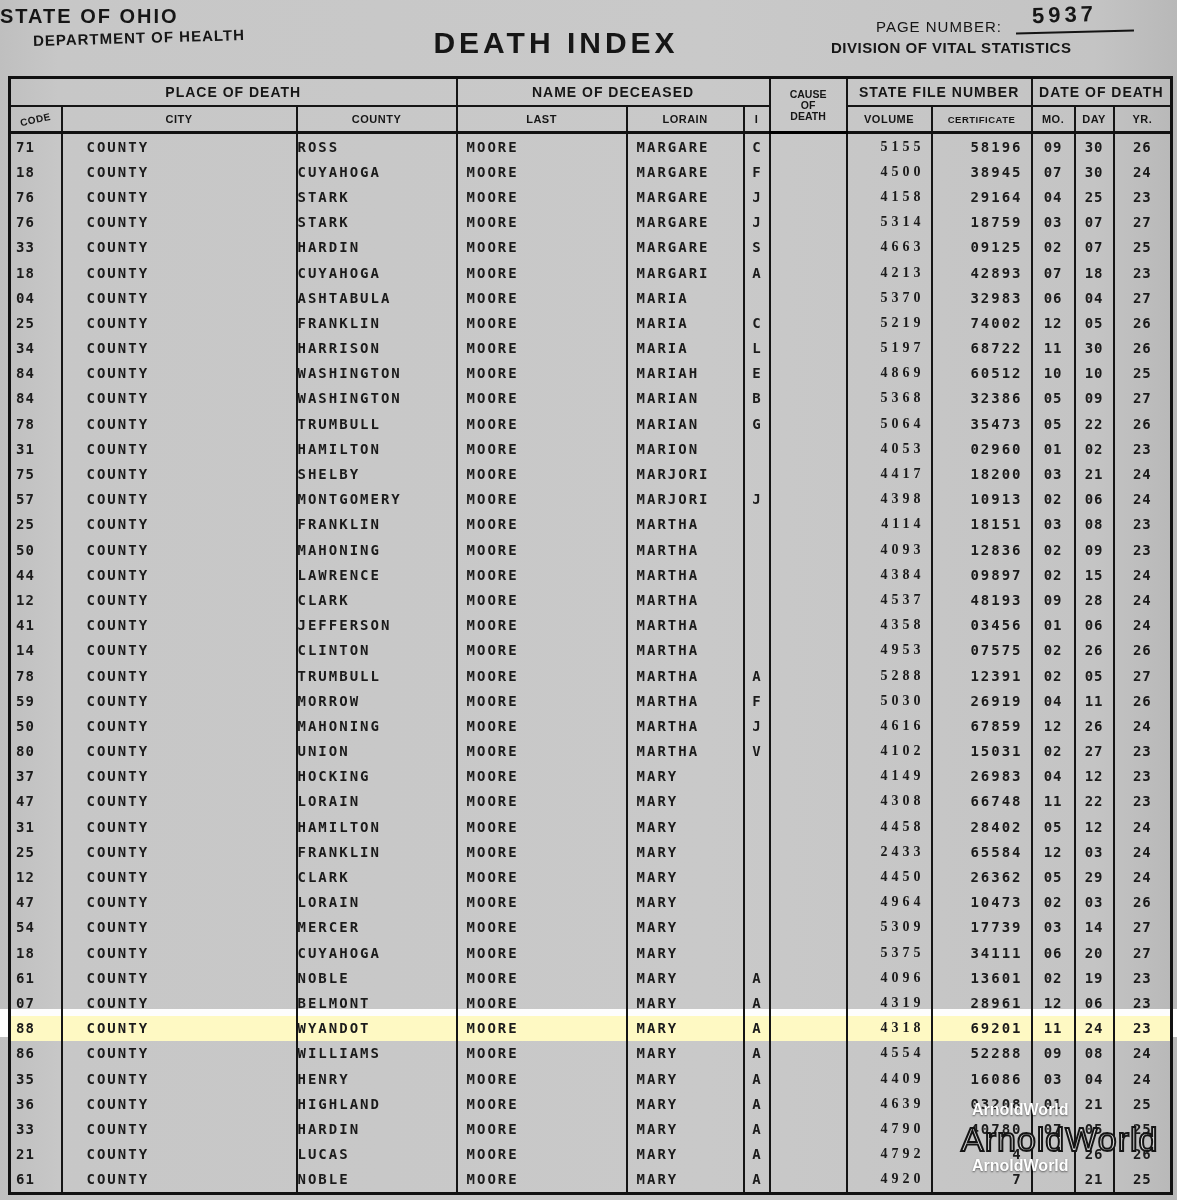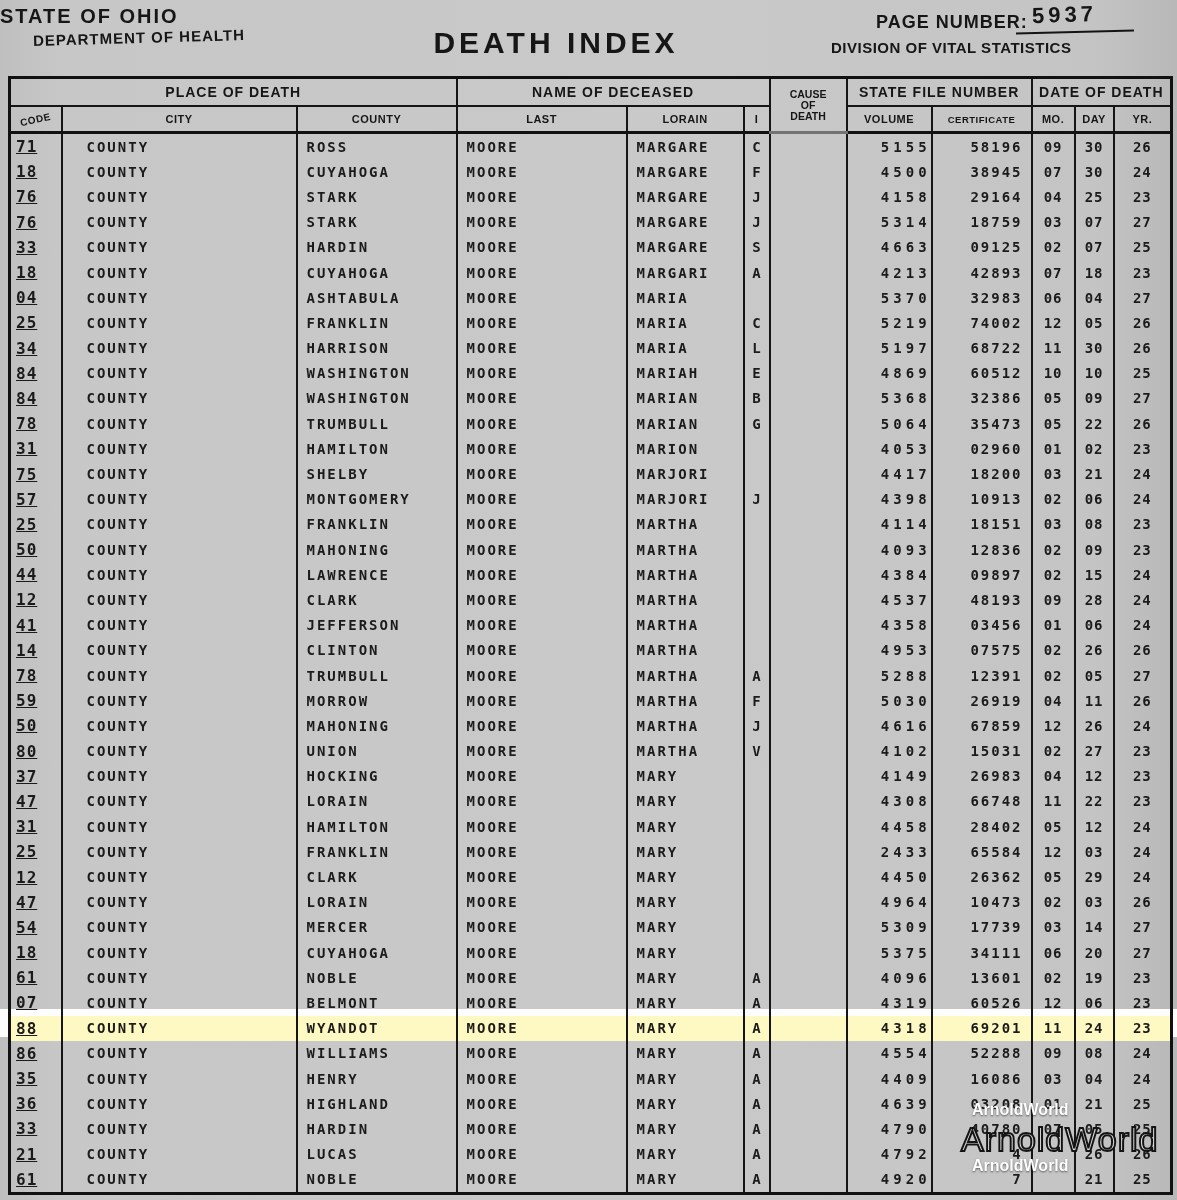--- a/index.html
+++ b/index.html
@@ -5,48 +5,48 @@
   html,body{margin:0;padding:0;}
   body{
     width:1177px;height:1200px;overflow:hidden;position:relative;
     background:linear-gradient(90deg,#bfbfbf 0,#c7c7c7 5%,#c9c9c9 60%,#c4c4c4 93%,#b8b8b8 100%);
     font-family:"Liberation Sans",sans-serif;color:#161616;
   }
   
   .hdr-dept{position:absolute;left:33px;top:29px;font-size:15px;font-weight:bold;letter-spacing:1px;transform:rotate(-1.6deg);}
   .hdr-state{position:absolute;left:0;top:5px;width:1050px;text-align:left;font-size:20px;font-weight:bold;letter-spacing:2px;}
   .hdr-title{position:absolute;left:0;top:26px;width:1040px;text-align:center;font-size:30px;font-weight:bold;letter-spacing:4px;margin-left:36px;}
-  .hdr-pnlabel{position:absolute;left:876px;top:12px;font-size:18px;font-weight:bold;letter-spacing:1px;}
+  .hdr-pnlabel{position:absolute;left:876px;top:18px;font-size:15px;font-weight:normal;letter-spacing:1px;}
   .hdr-pnum{position:absolute;left:1032px;top:2px;font-size:22px;font-weight:bold;letter-spacing:4px;transform:rotate(-2deg);}
   .hdr-pnline{position:absolute;left:1016px;top:31px;width:118px;height:2px;background:#141414;transform:rotate(-1.5deg);}
   .hdr-division{position:absolute;left:831px;top:39px;font-size:15px;font-weight:bold;letter-spacing:0.5px;}
   
   .hl-strip{position:absolute;left:0;top:1009px;width:1177px;height:28px;background:#fdfdfd;z-index:1;}
   
   .sheet{position:absolute;left:8px;top:76px;z-index:2;}
   table{border-collapse:collapse;table-layout:fixed;width:1162px;background:transparent;}
   td,th{border-left:2px solid #151515;border-right:2px solid #151515;padding:0;overflow:hidden;white-space:nowrap;}
   table{border:3px solid #111;}
   thead th{font-family:"Liberation Sans",sans-serif;font-weight:bold;text-align:center;vertical-align:middle;}
   .gh{height:26px;font-size:14px;letter-spacing:1px;border-bottom:2px solid #151515;}
   .sh{height:24px;font-size:11px;letter-spacing:0.5px;border-bottom:3px solid #111;}
-  th.h-cause{font-size:10.5px;line-height:11px;border-bottom:3px solid #737373;}
+  th.h-cause{font-size:10.5px;line-height:11px;border-bottom:3px solid #000000;}
   th.h-code span{display:inline-block;transform:rotate(-12deg);font-size:10px;}
   th.h-cert{font-size:9.5px;}
   tbody td{
     height:25.2px;font-family:"DejaVu Sans Mono","Liberation Mono",monospace;
     font-weight:bold;font-size:14px;color:#1b1b1b;vertical-align:middle;
   }
-  td.c-code{font-size:16px;padding-left:5px;letter-spacing:1px;text-decoration:underline;}
+  td.c-code{font-size:14px;padding-left:5px;letter-spacing:1px;}
   td.c-city{padding-left:24px;letter-spacing:2px;}
-  td.c-county{padding-left:9px;letter-spacing:2px;}
+  td.c-county{letter-spacing:2px;}
   td.c-last{padding-left:9px;letter-spacing:2px;}
   td.c-first{padding-left:9px;letter-spacing:2px;}
   td.c-init{text-align:center;}
-  td.c-volume{text-align:right;padding-right:0;letter-spacing:4px;}
+  td.c-volume{text-align:right;padding-right:6px;letter-spacing:4px;font-family:Liberation Serif, serif;}
   td.c-certificate{text-align:right;padding-right:8px;letter-spacing:2px;}
   td.c-mo,td.c-day,td.c-yr{text-align:center;letter-spacing:1px;}
   tr.hl td{background:#fef9c3;}
   
   .wm{position:absolute;z-index:5;font-family:"Liberation Sans",sans-serif;}
   .wm-small{color:#ffffff;font-weight:bold;font-size:16px;text-shadow:0 1px 2px rgba(0,0,0,0.55);}
   .wm-big{
     font-size:34px;font-weight:400;color:rgba(215,215,215,0.85);
     -webkit-text-stroke:2px #141414;letter-spacing:1px;
     text-shadow:0 0 1px rgba(255,255,255,0.8);
@@ -589,21 +589,21 @@
         </tr>
         <tr>
           <td class="c-code">07</td>
           <td class="c-city">COUNTY</td>
           <td class="c-county">BELMONT</td>
           <td class="c-last">MOORE</td>
           <td class="c-first">MARY</td>
           <td class="c-init">A</td>
           <td class="c-cause"></td>
           <td class="c-volume">4319</td>
-          <td class="c-certificate">60526</td>
+          <td class="c-certificate">28961</td>
           <td class="c-mo">12</td>
           <td class="c-day">06</td>
           <td class="c-yr">23</td>
         </tr>
         <tr class="hl">
           <td class="c-code">88</td>
           <td class="c-city">COUNTY</td>
           <td class="c-county">WYANDOT</td>
           <td class="c-last">MOORE</td>
           <td class="c-first">MARY</td>

